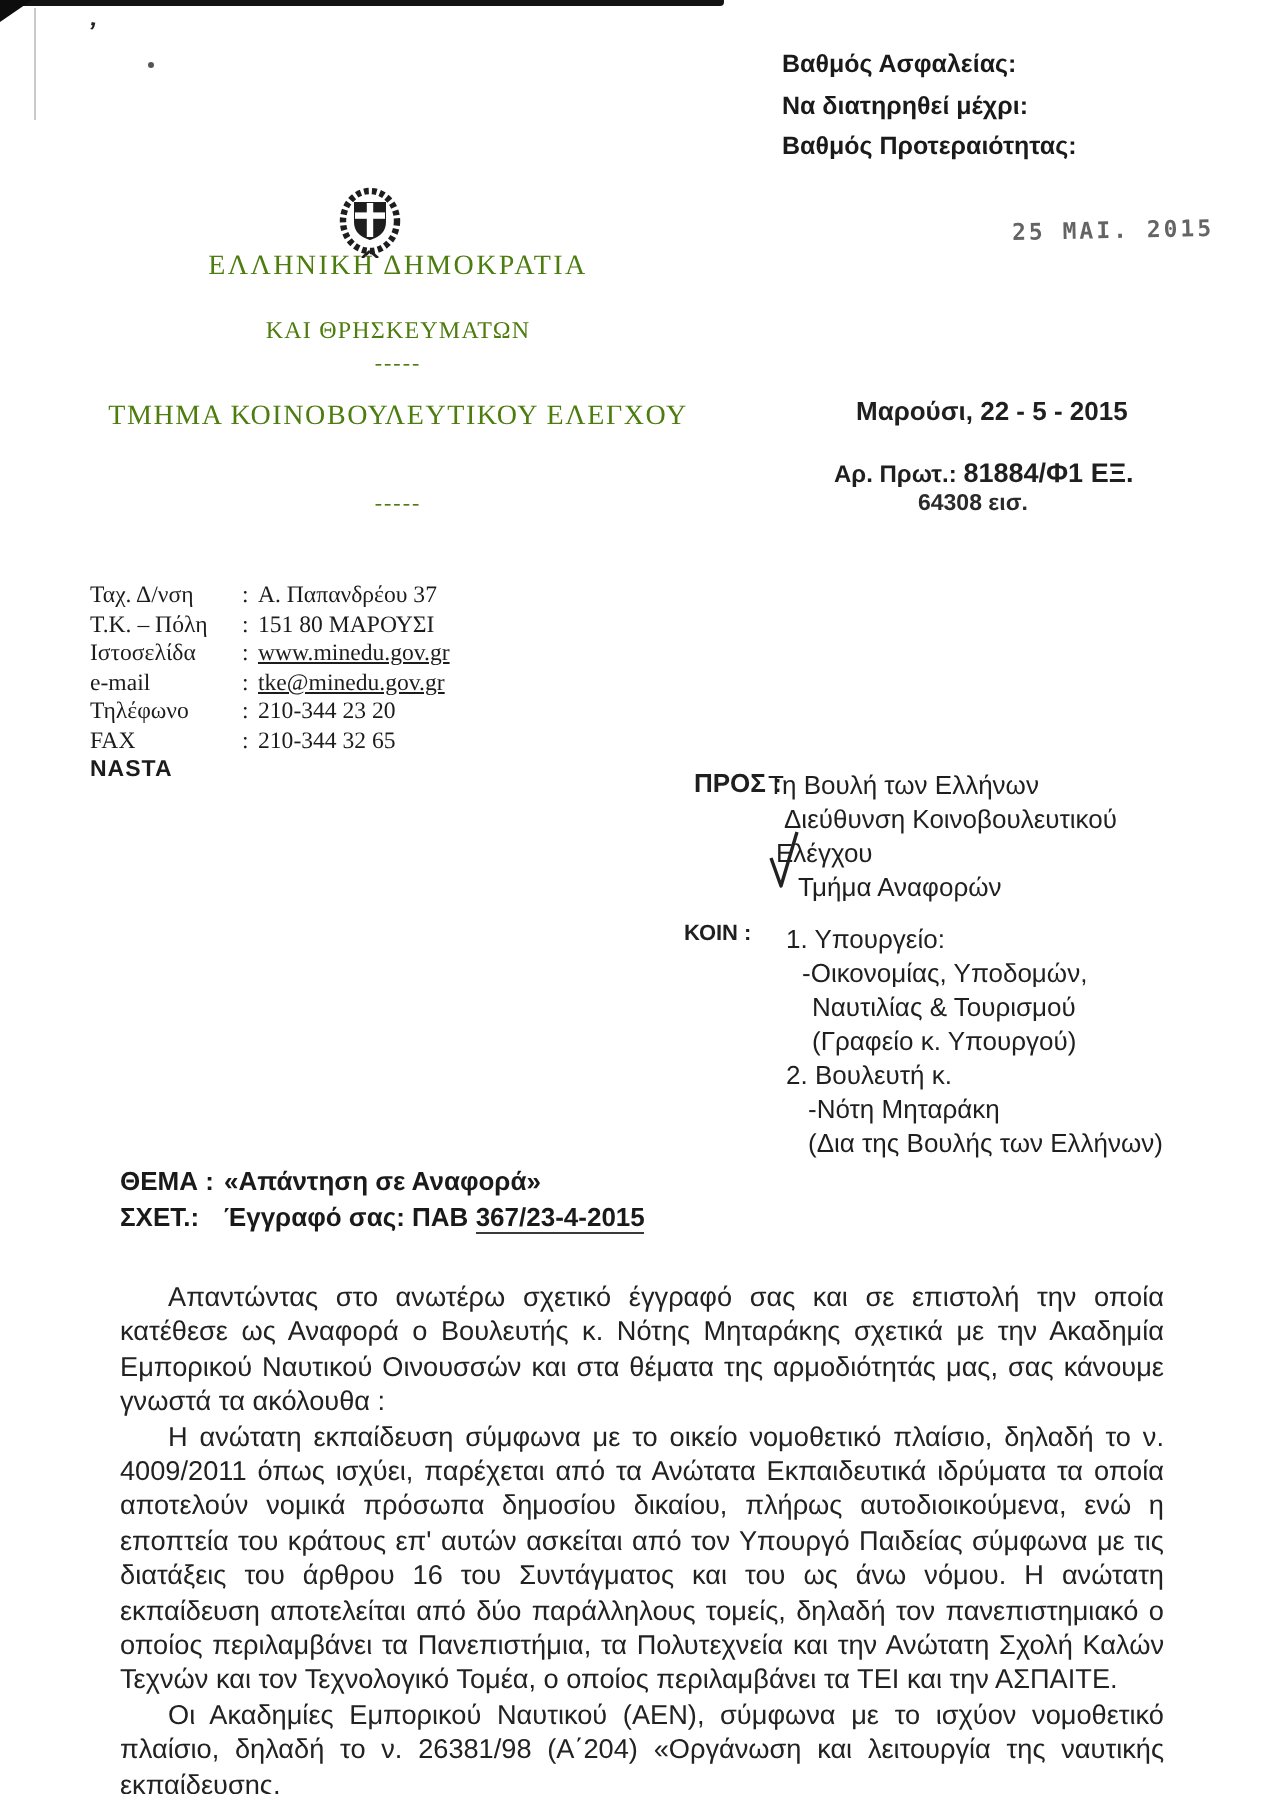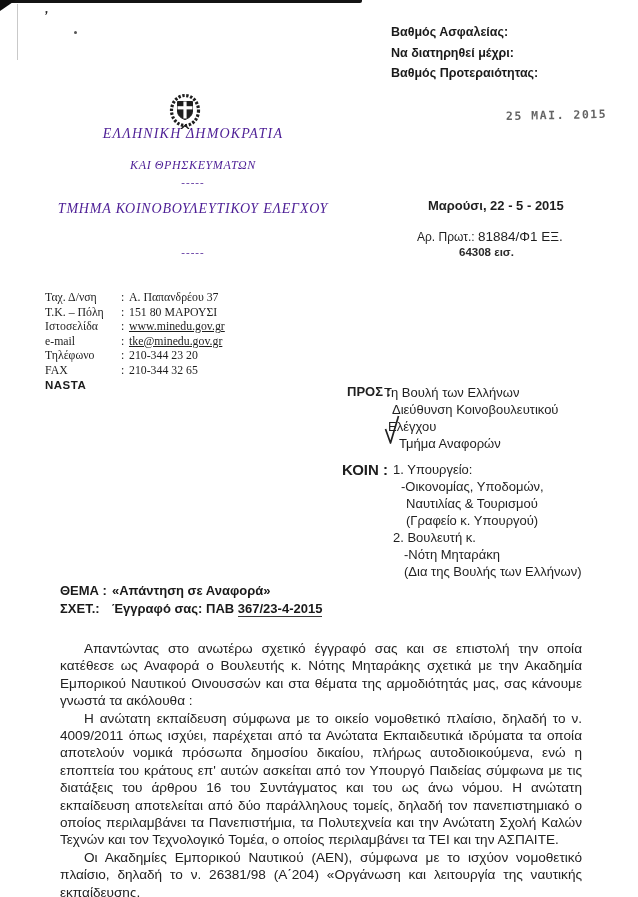--- a/index.html
+++ b/index.html
@@ -16,45 +16,45 @@
   
   .security{position:absolute;left:391px;top:22px;font-weight:bold;font-size:12.5px;line-height:20.5px;color:#1a1a1a;}
   
   .stamp{
     position:absolute;left:506px;top:108px;font-family:"DejaVu Sans Mono",monospace;
     font-size:11.5px;font-weight:600;letter-spacing:1.5px;color:#4a4a4a;opacity:.85;
     transform:rotate(-1.2deg);white-space:nowrap;
   }
   
   .emblem{position:absolute;left:166px;top:93px;}
-  .hdr{position:absolute;left:38px;width:310px;text-align:center;font-family:"Liberation Serif",serif;color:#4c1d95;font-style:italic;}
+  .hdr{position:absolute;left:44px;width:310px;text-align:center;font-family:"Liberation Serif",serif;color:#4d7c0f;}
   .hdr.republic{top:126px;font-size:14px;letter-spacing:1.2px;}
   .hdr.min1{top:143px;font-size:12px;letter-spacing:.6px;}
   .hdr.min2{top:158px;font-size:12px;letter-spacing:.6px;}
   .hdr.divider1{top:176px;font-size:11px;letter-spacing:1px;}
   .hdr.department{top:201px;font-size:14px;letter-spacing:.8px;}
   .hdr.divider2{top:246px;font-size:11px;letter-spacing:1px;}
   
   .meta-date{position:absolute;left:428px;top:198px;font-weight:bold;font-size:13px;}
-  .meta-prot{position:absolute;left:417px;top:229px;font-weight:normal;font-size:12px;}
+  .meta-prot{position:absolute;left:417px;top:229px;font-weight:bold;font-size:12px;}
   .meta-prot .mval{font-size:13.5px;}
   .meta-in{position:absolute;left:459px;top:246px;font-weight:bold;font-size:11.5px;color:#2a2a2a;}
   
   .contact{position:absolute;left:45px;top:290px;font-family:"Liberation Serif",serif;font-size:11.8px;color:#1c1c1c;}
   .crow{display:grid;grid-template-columns:76px 8px auto;line-height:14.6px;}
   .u{text-decoration:underline;}
   .handler{line-height:14.6px;font-family:"Liberation Sans",sans-serif;font-weight:600;font-size:11.5px;letter-spacing:.5px;}
   
   .pros-label{position:absolute;left:347px;top:384px;font-weight:bold;font-size:13px;}
   .pros-lines{position:absolute;left:384px;top:384px;font-size:13px;line-height:17px;}
   .pros-lines > div:nth-of-type(2){margin-left:8px;}
   .pros-lines > div:nth-of-type(3){margin-left:4px;}
   .pros-lines > div:nth-of-type(4){margin-left:15px;}
   .checkmark{position:absolute;left:384px;top:414px;}
-  .koin-label{position:absolute;left:342px;top:461px;font-weight:bold;font-size:15px;}
+  .koin-label{position:absolute;left:342px;top:461px;font-weight:bold;font-size:11px;}
   .koin-lines{position:absolute;left:393px;top:461px;font-size:13px;line-height:17px;}
   .koin-lines > div:nth-of-type(2){margin-left:8px;}
   .koin-lines > div:nth-of-type(3){margin-left:13px;}
   .koin-lines > div:nth-of-type(4){margin-left:13px;}
   .koin-lines > div:nth-of-type(6){margin-left:11px;}
   .koin-lines > div:nth-of-type(7){margin-left:11px;}
   
   .subject{position:absolute;left:60px;top:582px;font-size:13px;line-height:17.5px;font-weight:bold;color:#1a1a1a;}
   .srow{display:flex;}
   .slab{width:52px;flex:none;}

